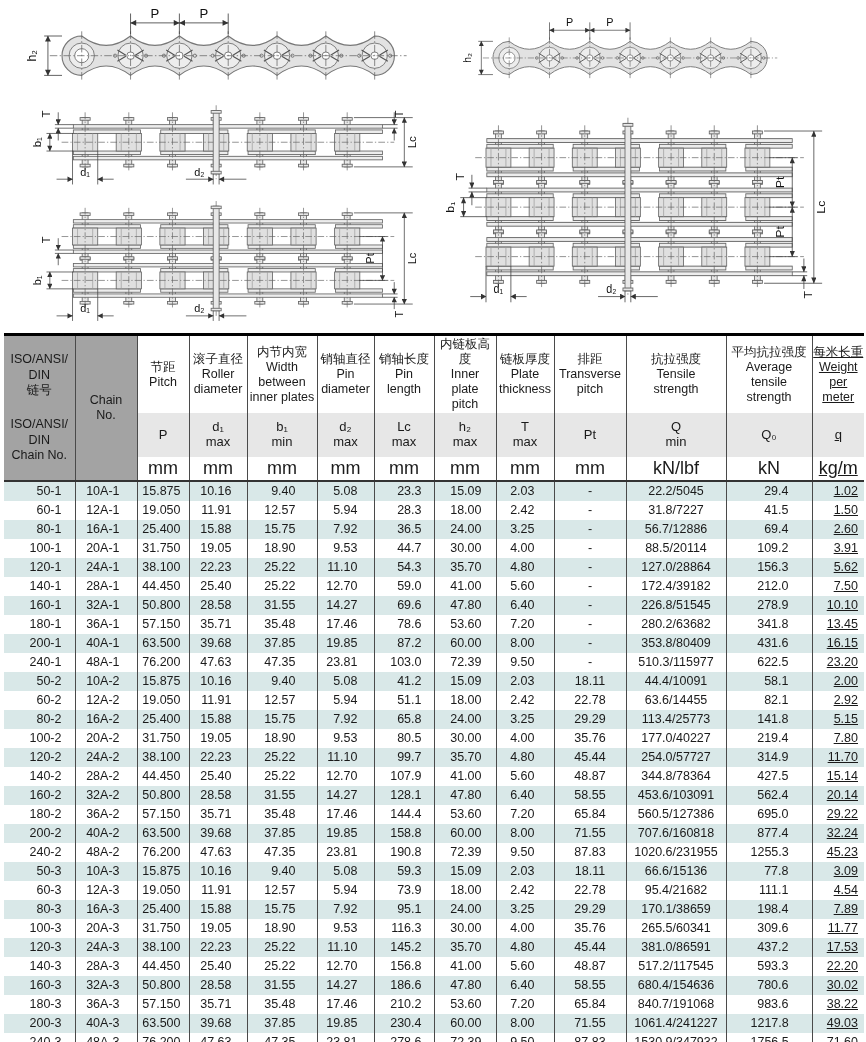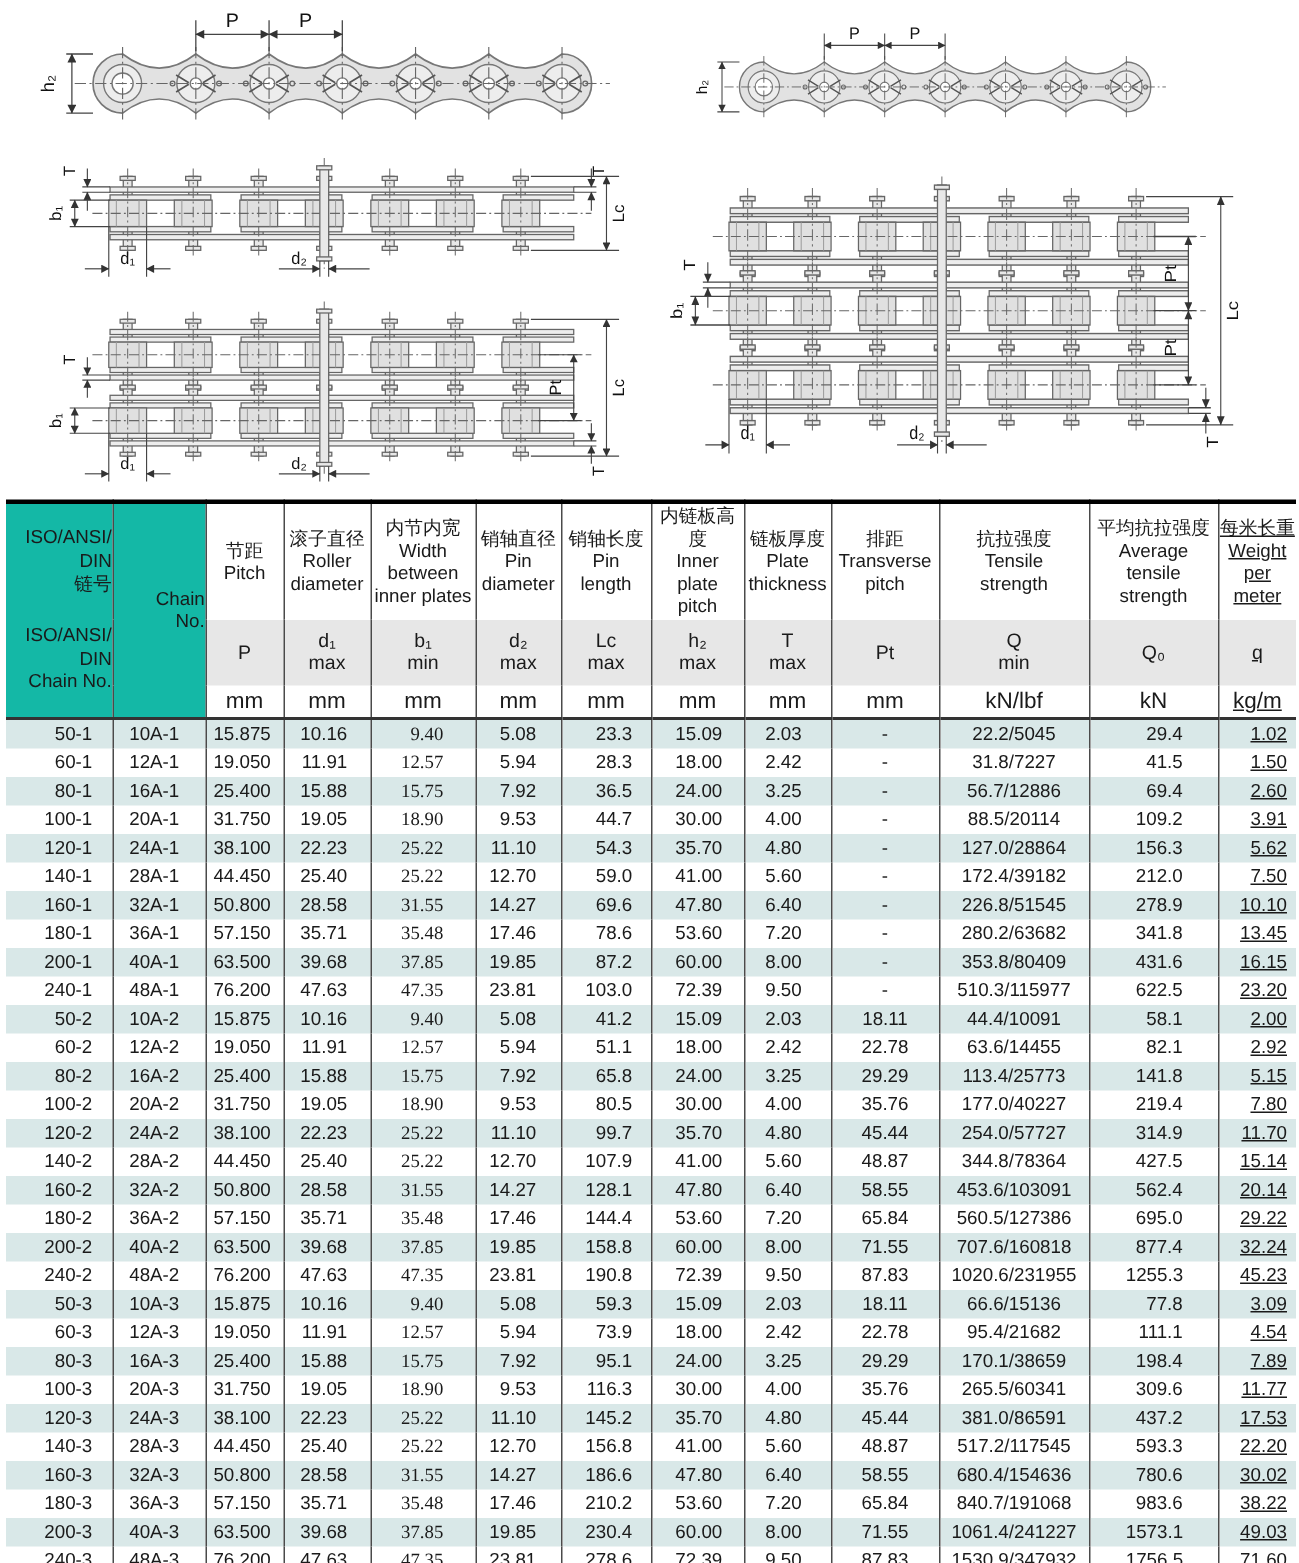--- a/index.html
+++ b/index.html
@@ -24,30 +24,30 @@
 
   
   .tblwrap{position:absolute;left:4px;top:333px;width:860px;}
   table{border-collapse:collapse;table-layout:fixed;width:860px;
         border-top:3px solid #000;border-bottom:3px solid #000;}
   th,td{border-right:1px solid #4a4a4a;font-weight:normal;overflow:hidden;}
   th:last-child,td:last-child{border-right:none;text-decoration:underline;}
   .pre{white-space:pre-line;}
   .hrow1 th{height:62px;font-size:12.5px;line-height:1.2;vertical-align:middle;padding:1px 0;}
   .hrow2 th{height:42px;background:#e7e7e7;font-size:13px;line-height:1.15;vertical-align:middle;}
-  .hrow3 th{height:19px;font-size:15px;border-bottom:2px solid #333;}
-  .hc0,.hc1{background:#14b8a6;font-size:12px;vertical-align:middle;border-bottom:2px solid #333;text-align:right;}
+  .hrow3 th{height:19px;font-size:18px;border-bottom:2px solid #333;}
+  .hc0,.hc1{background:#a3a3a3;font-size:12px;vertical-align:middle;border-bottom:2px solid #333;}
   .hc0 .two{display:flex;flex-direction:column;justify-content:space-between;height:112px;padding:5px 0;line-height:1.25;}
   tbody td{height:19px;line-height:19px;font-size:12.5px;padding:0;}
   tbody tr.alt{background:#d9e8e8;}
   .c0{text-align:right;padding-right:13px!important;margin-left:45px;}
   .c1{text-align:right;padding-right:17px!important;}
   .c2{text-align:right;padding-right:8px!important;margin-left:40px;}
   .c3{text-align:right;padding-right:15px!important;}
-  .c4{text-align:right;padding-right:21px!important;font-family:Liberation Serif, serif;}
+  .c4{text-align:right;padding-right:21px!important;}
   .c5{text-align:right;padding-right:16px!important;}
   .c6{text-align:right;padding-right:12px!important;}
   .c7{text-align:right;padding-right:14px!important;}
   .c8{text-align:right;padding-right:19px!important;}
   .c9{text-align:center;}
   .c10{text-align:center;}
   .c11{text-align:right;padding-right:23px!important;padding-left:24px;}
   .c12{text-align:right;padding-right:6px!important;}
 </style>
 </head>
@@ -779,21 +779,21 @@
           <td class="c1">40A-3</td>
           <td class="c2">63.500</td>
           <td class="c3">39.68</td>
           <td class="c4">37.85</td>
           <td class="c5">19.85</td>
           <td class="c6">230.4</td>
           <td class="c7">60.00</td>
           <td class="c8">8.00</td>
           <td class="c9">71.55</td>
           <td class="c10">1061.4/241227</td>
-          <td class="c11">1573.1</td>
+          <td class="c11">1217.8</td>
           <td class="c12">49.03</td>
         </tr>
         <tr>
           <td class="c0">240-3</td>
           <td class="c1">48A-3</td>
           <td class="c2">76.200</td>
           <td class="c3">47.63</td>
           <td class="c4">47.35</td>
           <td class="c5">23.81</td>
           <td class="c6">278.6</td>

